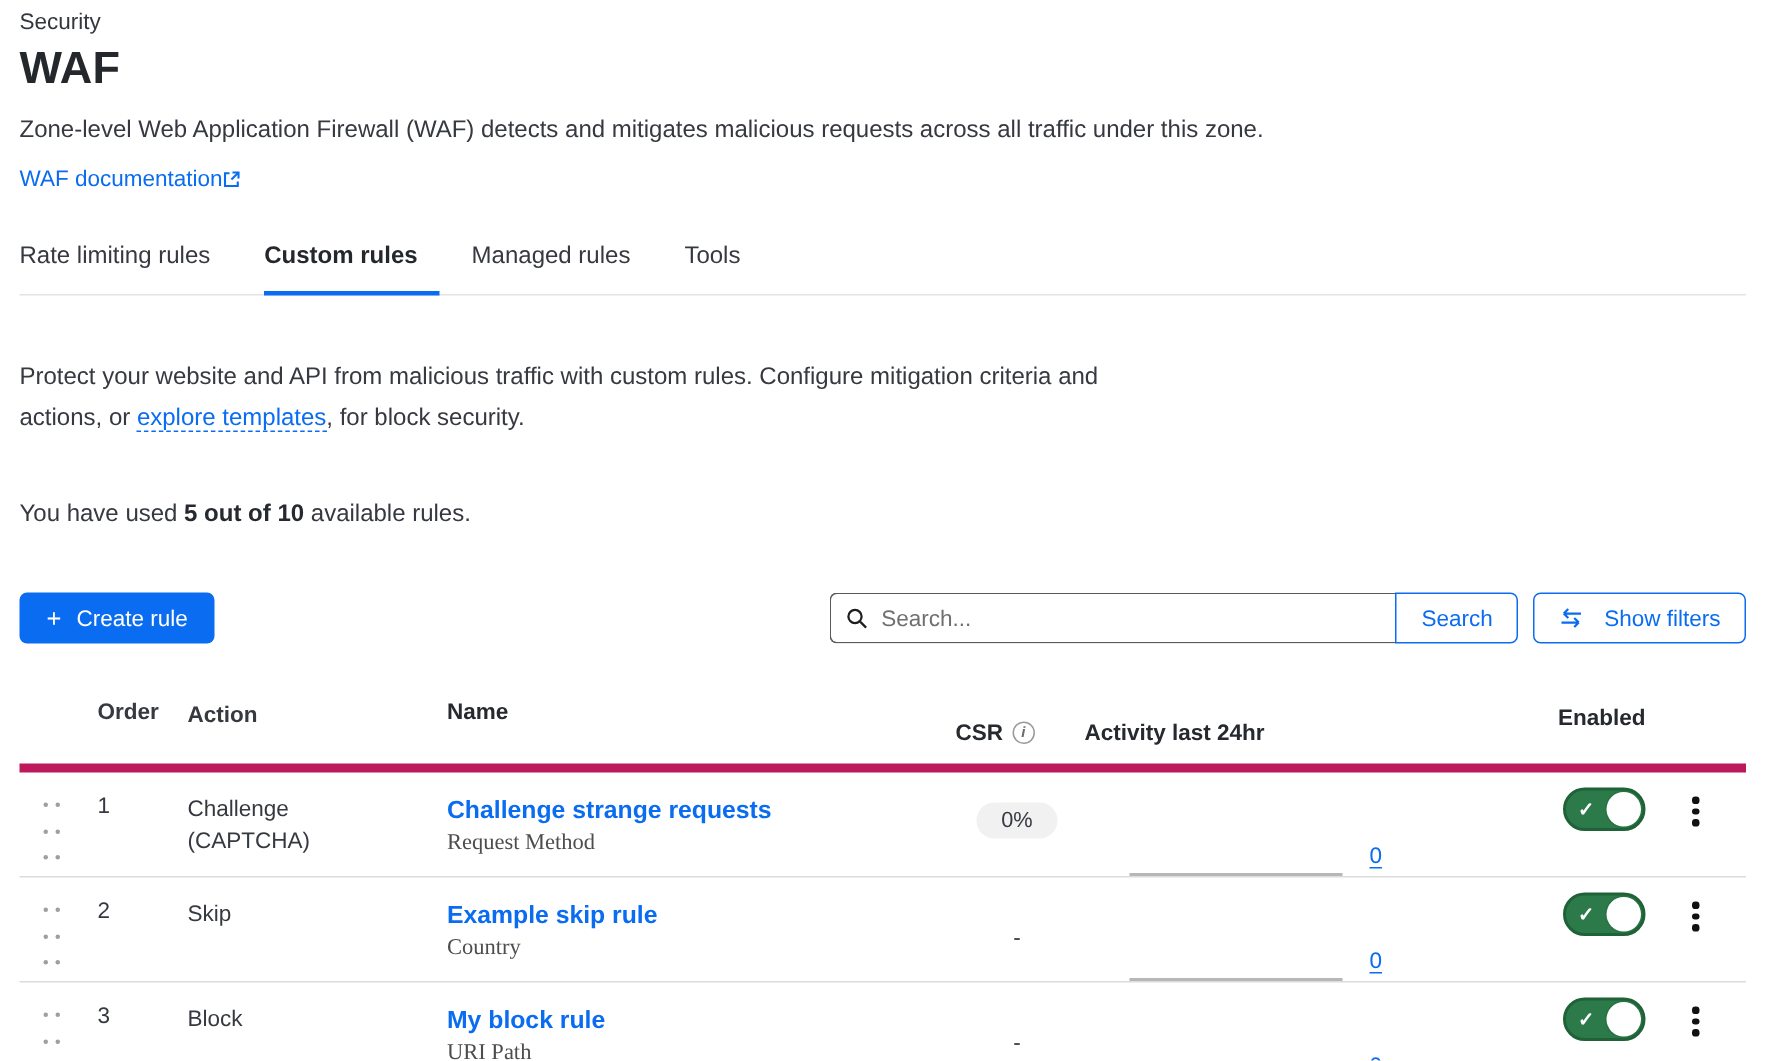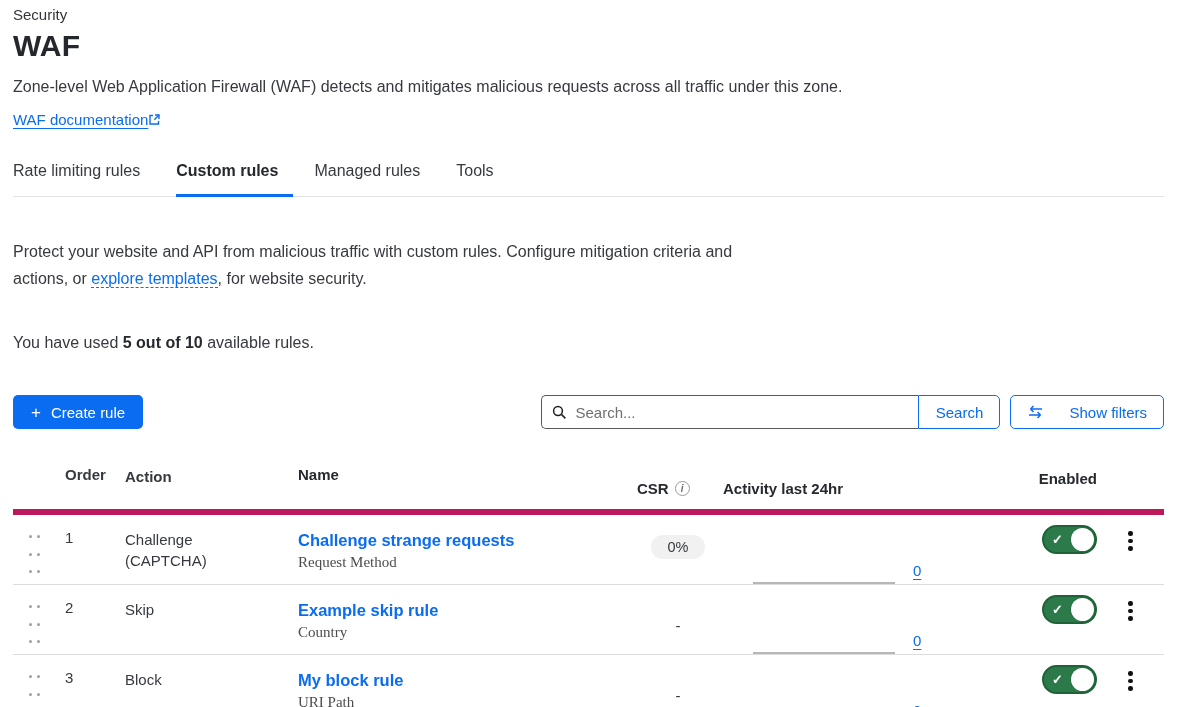--- a/index.html
+++ b/index.html
@@ -9,21 +9,21 @@
     font-family: "Liberation Sans", sans-serif;
     color: #36393f;
   }
   .page { padding: 6px 13px 0 13px; }
 
   .breadcrumb { font-size: 15px; color: #33363c; margin-bottom: 6px; }
   h1.title { font-size: 30px; font-weight: 700; color: #24272b; letter-spacing: 0.2px; margin-bottom: 15px; }
   .desc { font-size: 16px; color: #36393f; margin-bottom: 15px; }
 
   .doclink { display: inline-flex; align-items: center; gap: 0; font-size: 15px;
-    color: #0A6CF1; text-decoration: underline; text-underline-offset: 3px; margin-bottom: 26px; cursor: pointer; }
+    color: #0A6CF1; text-underline-offset: 3px; margin-bottom: 26px; cursor: pointer; }
   .doclink svg { flex: 0 0 auto; }
 
   .tabs { display: flex; border-bottom: 1px solid #e3e3e3; margin-bottom: 41px; }
   .tab { font-size: 16px; color: #36393f; padding: 8px 0 14px 0; margin-right: 36px; cursor: pointer; }
   .tab.active { font-weight: 700; color: #24272b; border-bottom: 3px solid #0A6CF1;
     padding-right: 15px; margin-right: 21px; margin-bottom: -1px; }
 
   .intro { font-size: 16px; line-height: 27px; max-width: 740px; margin-bottom: 42px; }
   .inline-link { color: #0A6CF1; text-decoration: none; border-bottom: 1px dashed #0A6CF1; cursor: pointer; }
 
@@ -39,21 +39,21 @@
   .toolbar-right { display: flex; align-items: flex-start; }
   .search-group { display: flex; align-items: stretch; }
   .search-box { display: flex; align-items: center; width: 377px; height: 34px; padding: 0 10px;
     border: 1px solid #595959; border-right: none; border-radius: 5px 0 0 5px; background: #fff; }
   .search-box svg { margin-right: 8px; flex: 0 0 auto; }
   .search-box input { border: none; outline: none; flex: 1; font-size: 15px;
     font-family: "Liberation Sans", sans-serif; color: #26292e; background: transparent; }
   .search-box input::placeholder { color: #6f6f6f; }
   .btn-search { width: 82px; height: 34px; background: #fff; border: 1px solid #0A6CF1; color: #0A6CF1;
     border-radius: 0 5px 5px 0; font-size: 15px; font-family: "Liberation Sans", sans-serif; cursor: pointer; }
-  .btn-outline { display: inline-flex; align-items: center; gap: 25px; height: 34px; padding: 0 16px;
+  .btn-outline { display: inline-flex; align-items: center; gap: 13px; height: 34px; padding: 0 16px;
     margin-left: 10px; background: #fff; border: 1px solid #0A6CF1; color: #0A6CF1; border-radius: 5px;
     font-size: 15px; font-family: "Liberation Sans", sans-serif; cursor: pointer; }
 
   
   .rules-table { width: 100%; }
   .row { display: grid; grid-template-columns: 42px 58px 185px 1fr 90px 212px 162px 67px; }
   .thead { border-bottom: 6px solid #be185d; }
   .th { font-size: 15px; font-weight: 700; color: #26292e; padding: 6px 0 12px 0; }
   .c-order  { padding-left: 10px; }
   .c-action { padding-left: 12px; }
@@ -115,21 +115,21 @@
     </svg>
   </a>
 
   <div class="tabs">
     <div class="tab">Rate limiting rules</div>
     <div class="tab active">Custom rules</div>
     <div class="tab">Managed rules</div>
     <div class="tab">Tools</div>
   </div>
 
-  <p class="intro"><span>Protect your website and API from malicious traffic with custom rules. Configure mitigation criteria and actions, or </span><a class="inline-link">explore templates</a><span>, for website security.</span></p>
+  <p class="intro"><span>Protect your website and API from malicious traffic with custom rules. Configure mitigation criteria and actions, or </span><a class="inline-link">explore templates</a><span>, for block security.</span></p>
 
   <p class="usage"><span>You have used </span><strong>5 out of 10</strong><span> available rules.</span></p>
 
   <div class="toolbar">
     <button class="btn-primary">
       <span class="plus">+</span>
       <span>Create rule</span>
     </button>
     <div class="toolbar-right">
       <div class="search-group">

